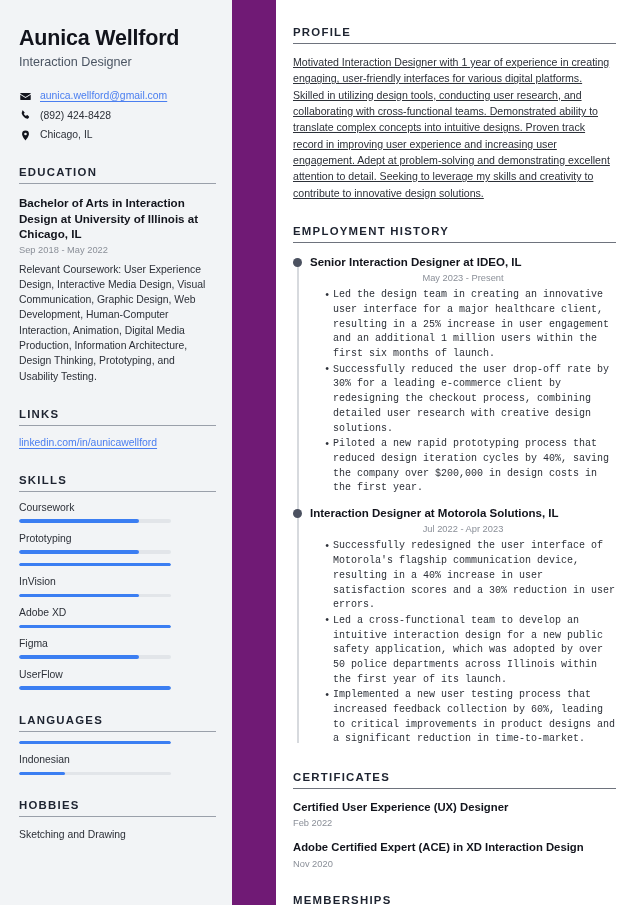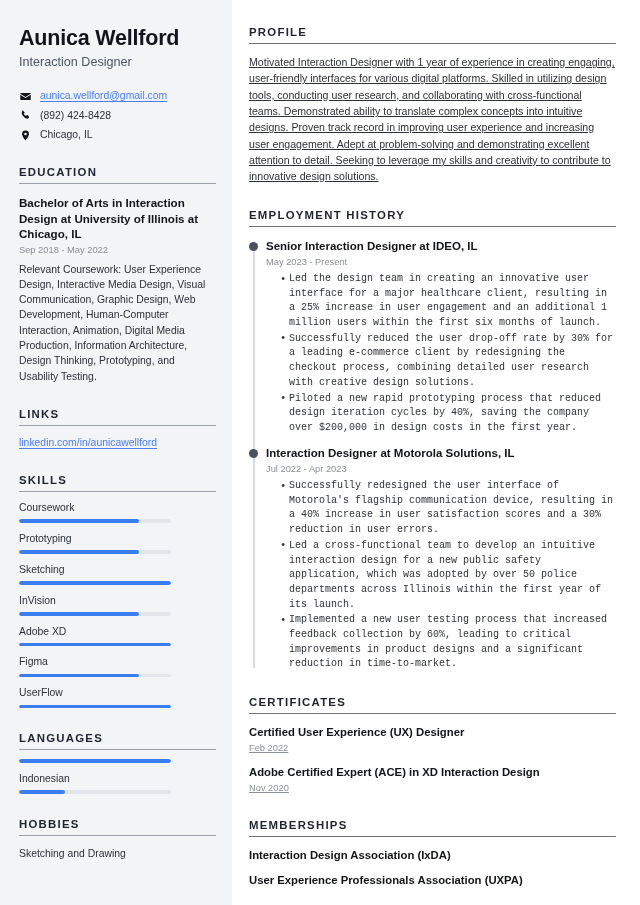--- a/index.html
+++ b/index.html
@@ -12,20 +12,21 @@
     -webkit-font-smoothing: antialiased;
   }
 
   .page {
     position: relative;
     width: 640px;
     height: 905px;
     display: flex;
     background: #701a75;
     overflow: hidden;
+    gap: 44px;
   }
 
   
   .sidebar {
     width: 232px;
     min-width: 232px;
     background: #f2f4f6;
     padding: 26px 16px 0 19px;
   }
 
@@ -191,20 +192,21 @@
     font-size: 11.5px;
     font-weight: bold;
     color: #12141c;
     line-height: 1.3;
   }
   .job-date {
     font-size: 9.3px;
     color: #8a8f98;
     margin-top: 2.5px;
     line-height: 1.3;
+    text-align: center;
   }
   .job-points {
     list-style: none;
     margin-top: 4px;
     padding-left: 14px;
   }
   .job-points li {
     position: relative;
     font-size: 10px;
     color: #2c3038;
@@ -227,21 +229,20 @@
     font-size: 11.3px;
     font-weight: bold;
     color: #12141c;
     line-height: 1.3;
   }
   .entry-date {
     font-size: 9.3px;
     color: #8a8f98;
     margin-top: 2.5px;
     line-height: 1.3;
-    text-decoration: underline;
   }
   .mem-item {
     font-size: 11.3px;
     font-weight: bold;
     color: #12141c;
     margin-top: 11px;
     line-height: 1.3;
   }
 </style>
 </head>
@@ -309,21 +310,20 @@
           <div class="bar-fill" style="width: 79%; background: rgb(59, 126, 242);"></div>
         </div>
       </div>
       <div class="bar-row">
         <div class="bar-label">Prototyping</div>
         <div class="bar-track">
           <div class="bar-fill" style="width: 79%; background: rgb(59, 126, 242);"></div>
         </div>
       </div>
       <div class="bar-row">
-        <div class="bar-label">Sketching</div>
         <div class="bar-track">
           <div class="bar-fill" style="width: 100%; background: rgb(59, 126, 242);"></div>
         </div>
       </div>
       <div class="bar-row">
         <div class="bar-label">InVision</div>
         <div class="bar-track">
           <div class="bar-fill" style="width: 79%; background: rgb(59, 126, 242);"></div>
         </div>
       </div>

